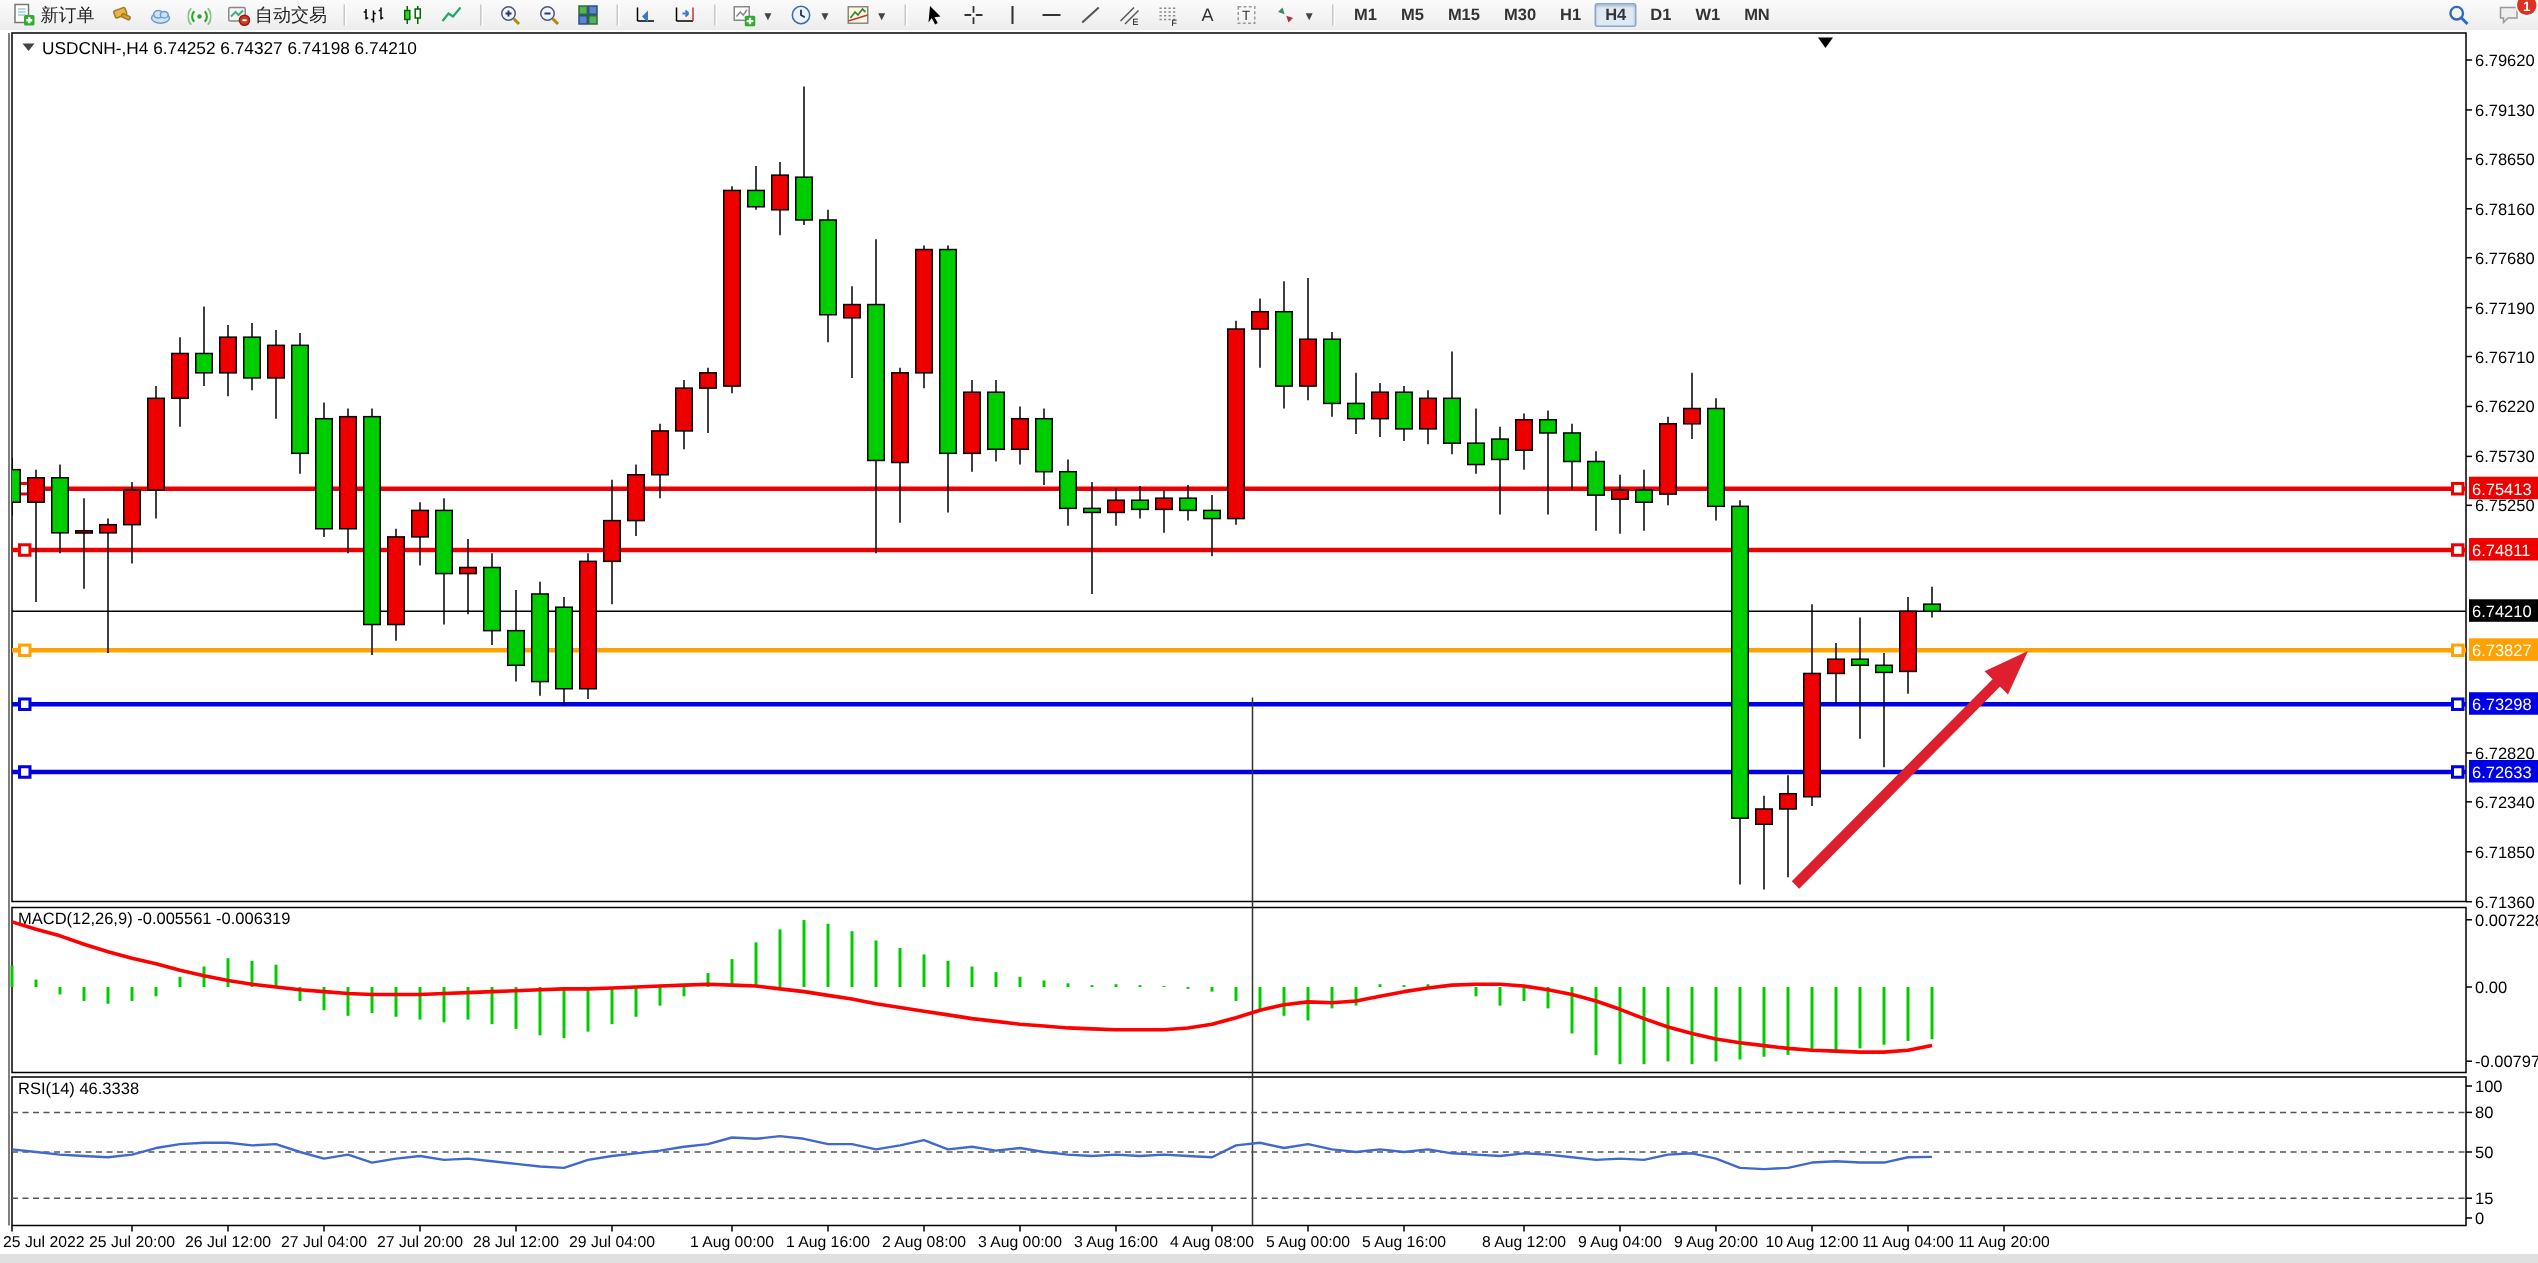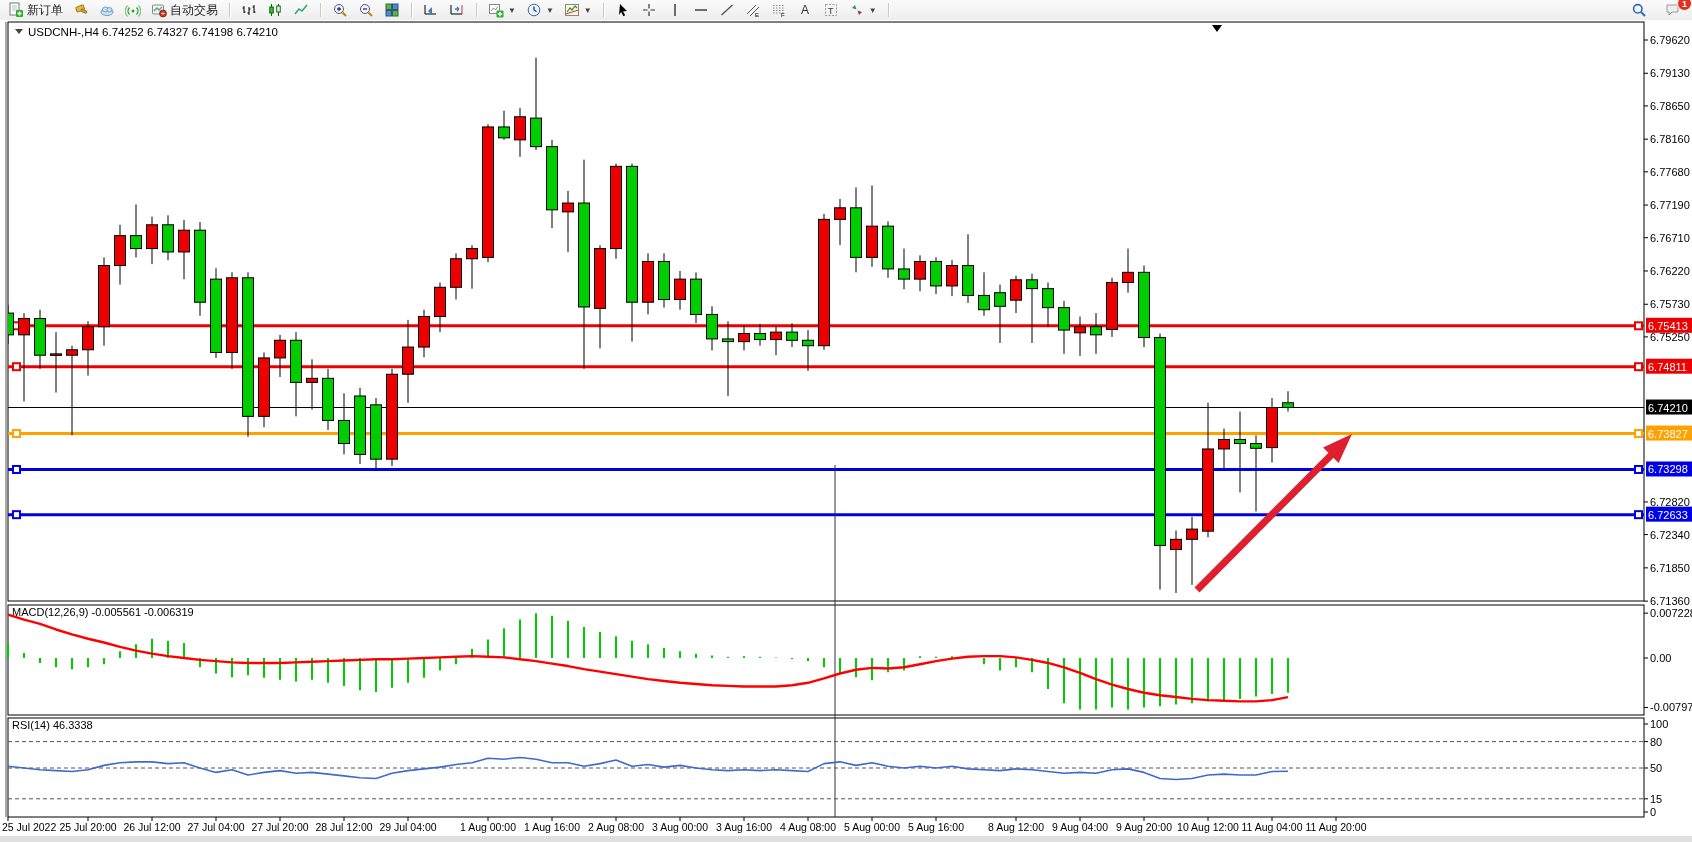--- a/index.html
+++ b/index.html
@@ -267,20 +267,31 @@
           <span>
             <svg width="16" height="16" viewBox="0 0 16 16">
               <path d="M3 6l3-3 1.5 4.5L3 6z" fill="#486"></path>
               <path d="M13 10l-3 3-1.5-4.5L13 10z" fill="#a33"></path>
             </svg>
           </span>
           <span class="tb-caret">▼</span>
         </div>
       </div>
       <div class="tb-sep"></div>
+      <div class="tb-group">
+        <div class="tf-btn">M1</div>
+        <div class="tf-btn">M5</div>
+        <div class="tf-btn">M15</div>
+        <div class="tf-btn">M30</div>
+        <div class="tf-btn">H1</div>
+        <div class="tf-btn active">H4</div>
+        <div class="tf-btn">D1</div>
+        <div class="tf-btn">W1</div>
+        <div class="tf-btn">MN</div>
+      </div>
       <div id="tb-right">
         <div class="tb-btn" style="position:relative">
           <span>
             <svg width="16" height="16" viewBox="0 0 16 16">
               <circle cx="6.8" cy="6.8" r="4.2" fill="none" stroke="#2e6bc0" stroke-width="1.6"></circle>
               <line x1="10" y1="10" x2="14" y2="14" stroke="#2e6bc0" stroke-width="2"></line>
             </svg>
           </span>
         </div>
         <div class="tb-btn" style="position:relative">

